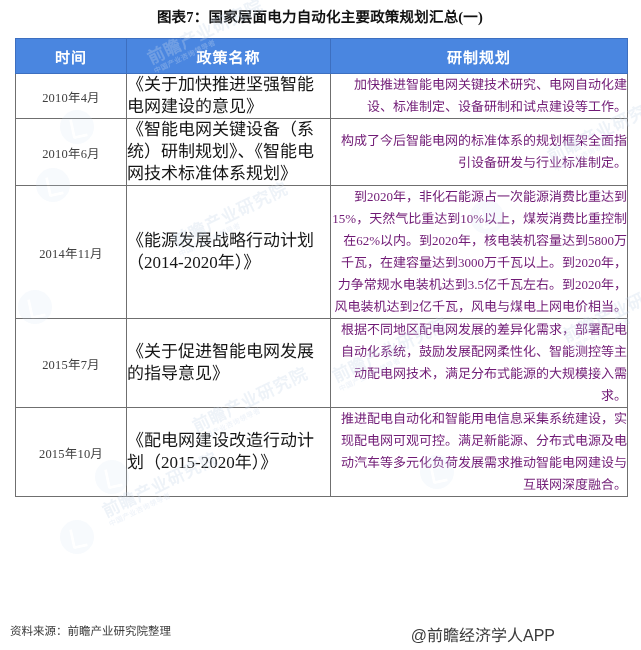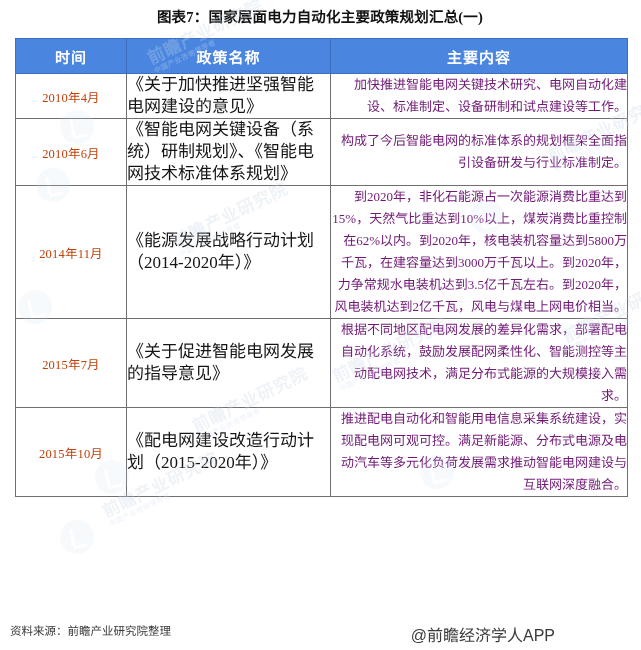--- a/index.html
+++ b/index.html
@@ -70,21 +70,21 @@
     letter-spacing: 1px;
     border-color: #3d6fc0;
   }
   col.c-time  { width: 111px; }
   col.c-name  { width: 204px; }
   col.c-body  { width: 297px; }
 
   td.cell-time {
     text-align: center;
     font-size: 12.5px;
-    color: #c2410c;
+    color: #404040;
     padding: 4px 2px;
     letter-spacing: 0.2px;
   }
   td.cell-name {
     font-size: 17px;
     line-height: 22px;
     color: #151515;
     padding: 7px 9px 7px 11px;
     text-align: left;
   }
@@ -181,21 +181,21 @@
     <table class="policy-table">
       <colgroup>
         <col class="c-time">
         <col class="c-name">
         <col class="c-body">
       </colgroup>
       <thead>
         <tr>
           <th>时间</th>
           <th>政策名称</th>
-          <th>主要内容</th>
+          <th>研制规划</th>
         </tr>
       </thead>
       <tbody>
         <tr>
           <td class="cell-time">2010年4月</td>
           <td class="cell-name">《关于加快推进坚强智能电网建设的意见》</td>
           <td class="cell-body">加快推进智能电网关键技术研究、电网自动化建设、标准制定、设备研制和试点建设等工作。</td>
         </tr>
         <tr>
           <td class="cell-time">2010年6月</td>

